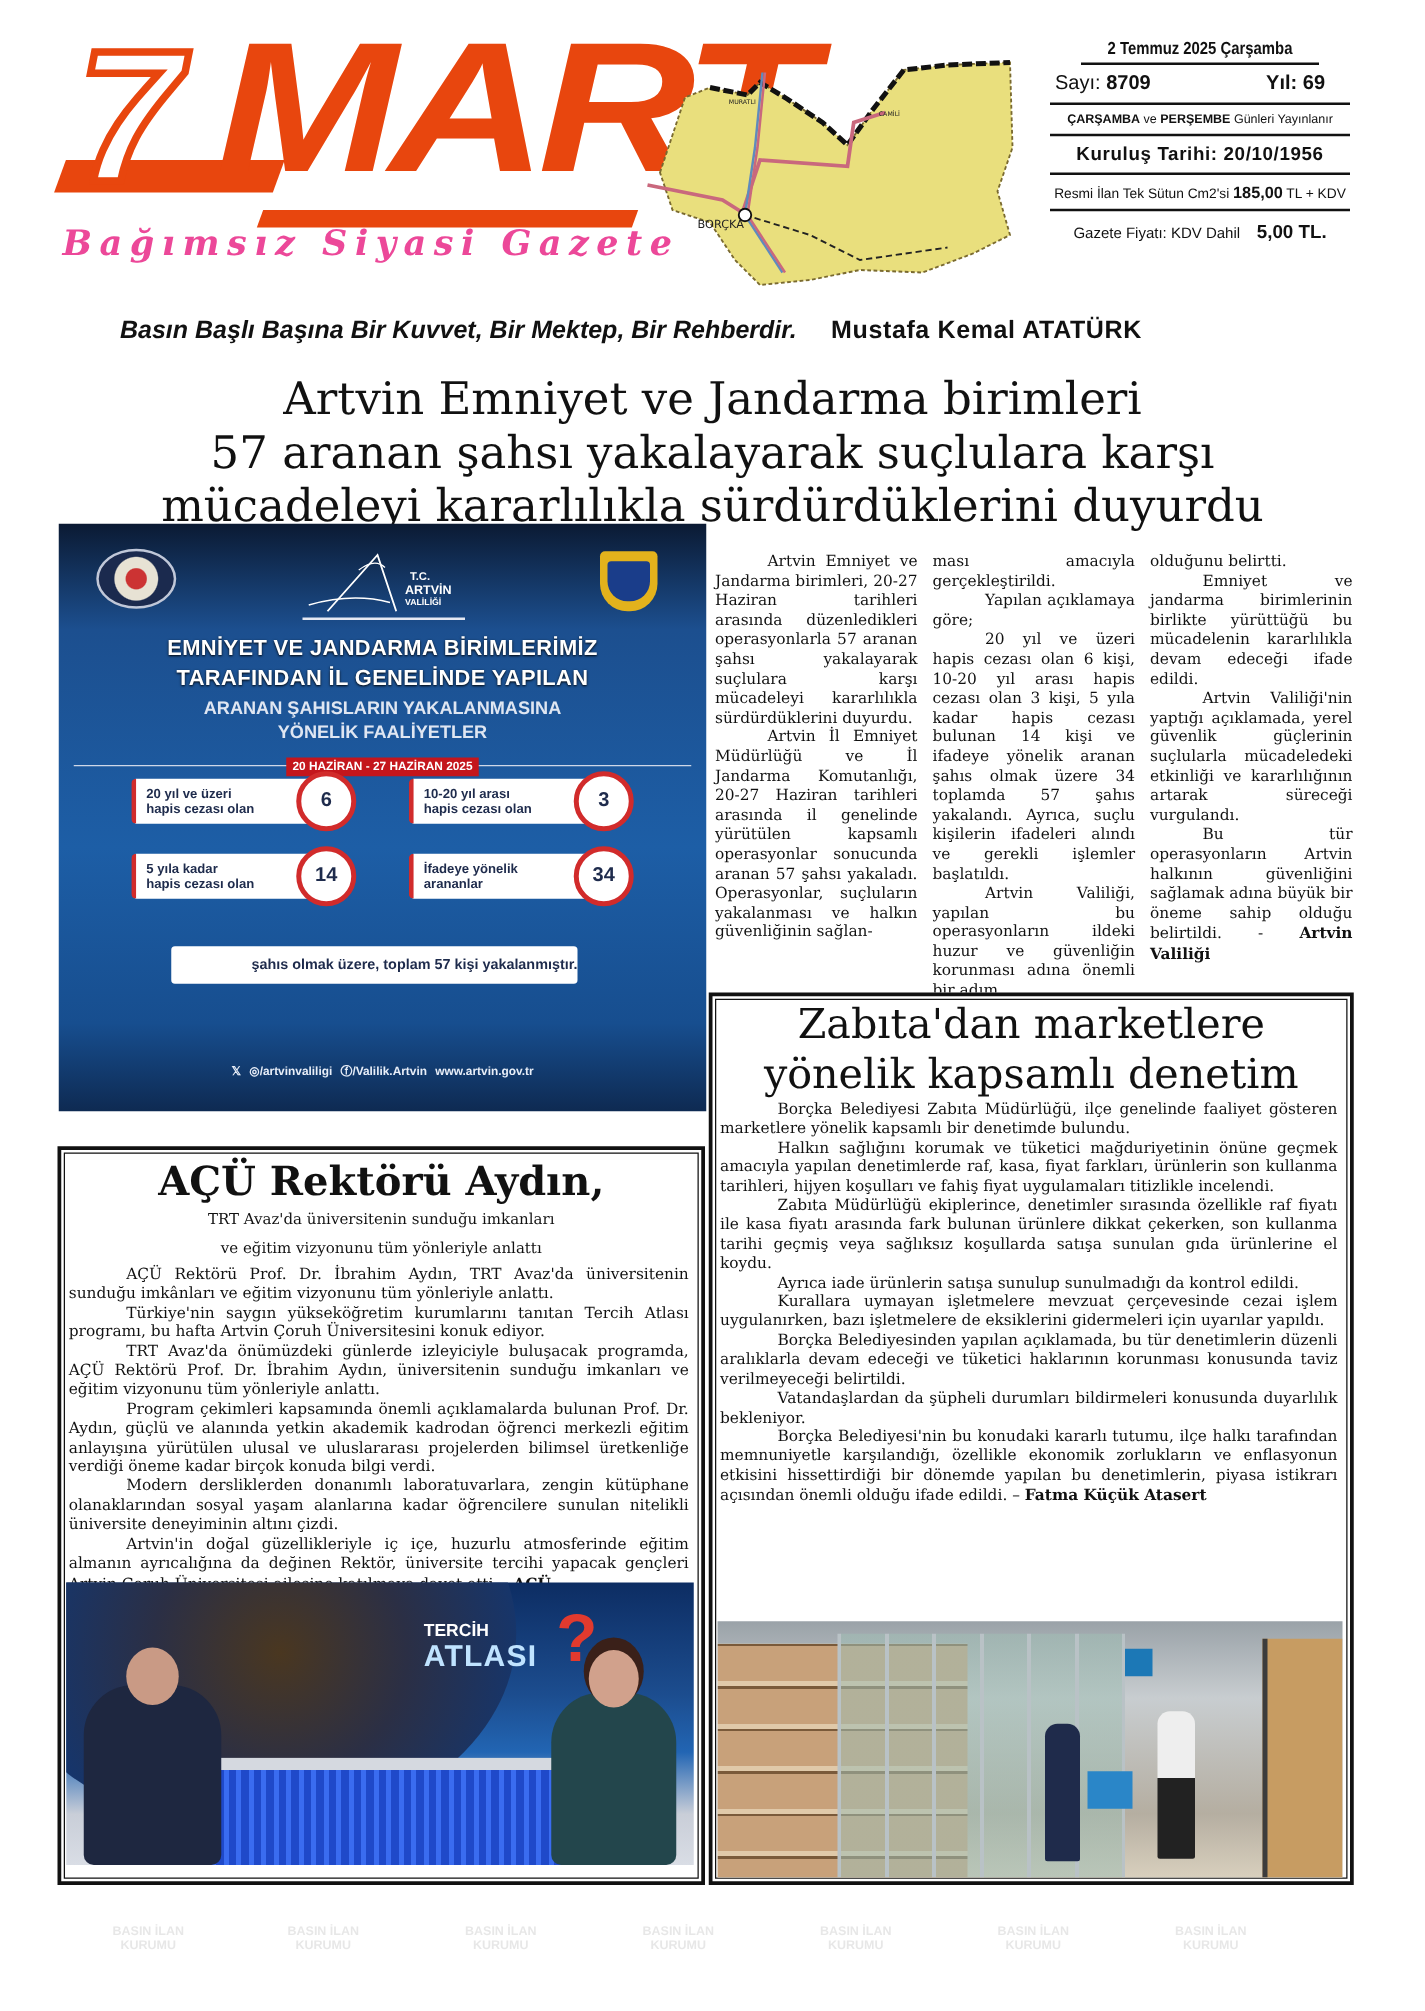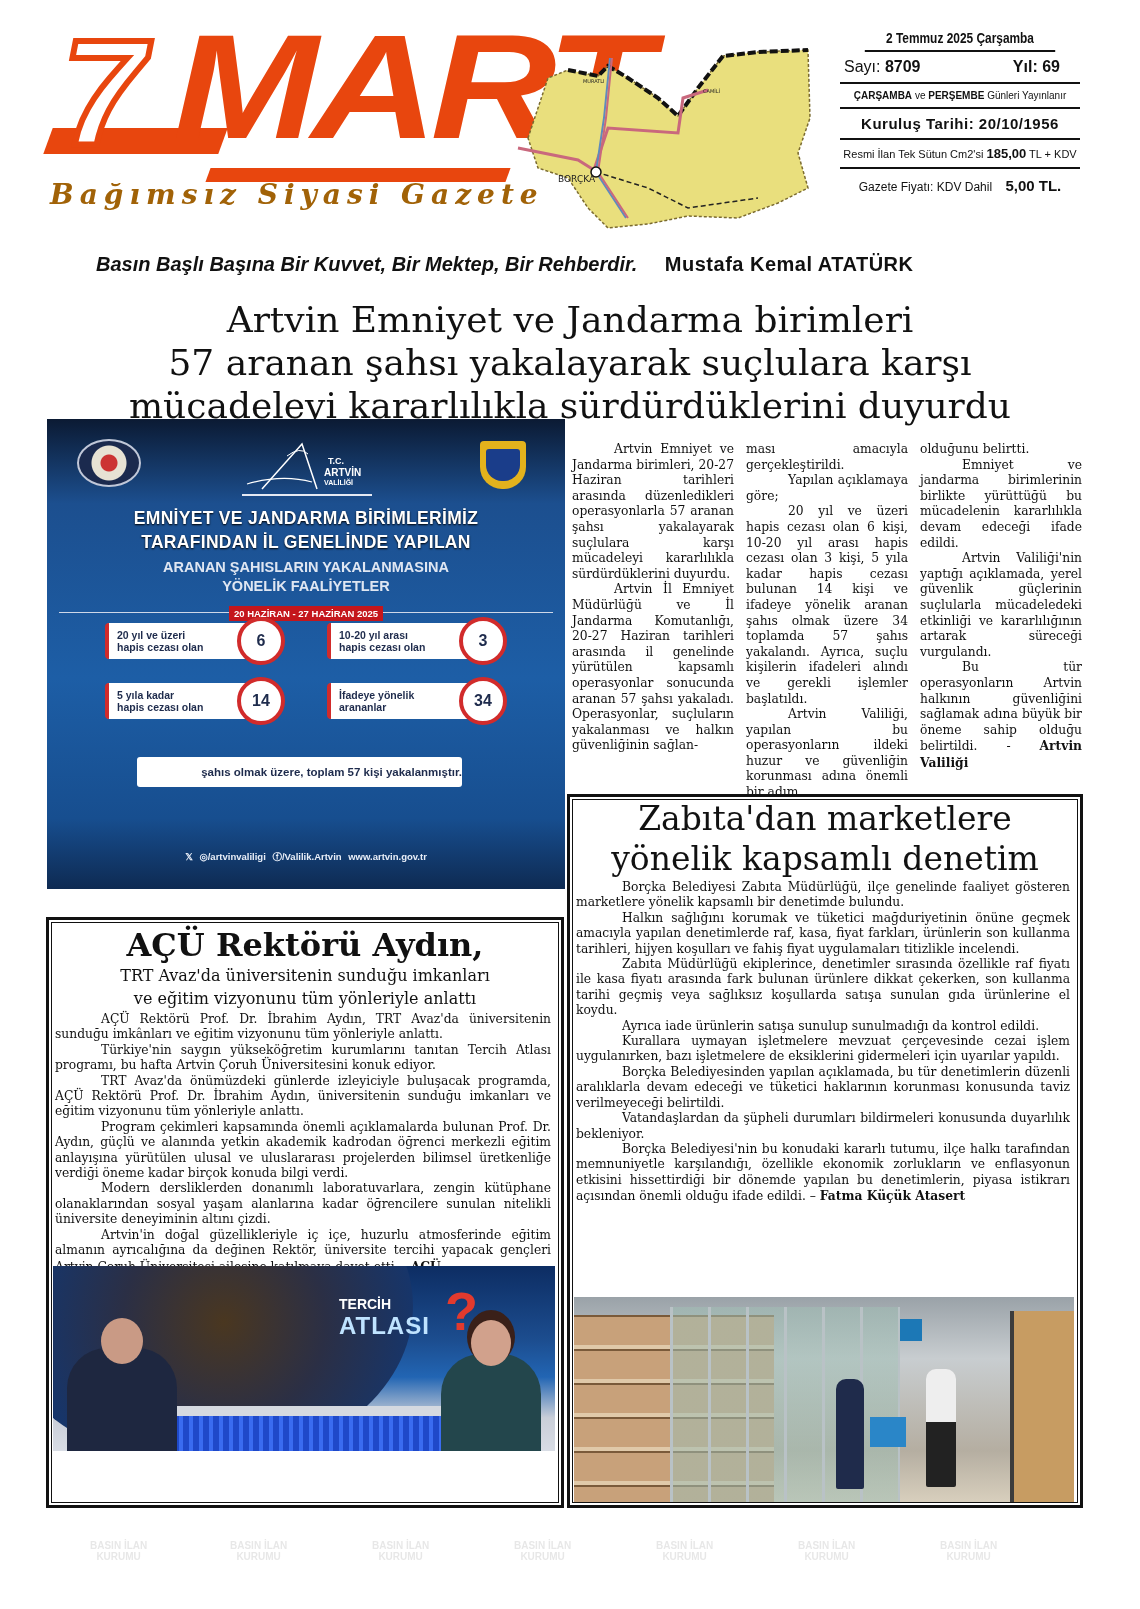--- a/index.html
+++ b/index.html
@@ -5,21 +5,21 @@
   html, body { margin: 0; padding: 0; background: #ffffff; }
   body { width: 1140px; height: 1609px; position: relative; overflow: hidden; font-family: "DejaVu Serif", serif; color: #111; }
   .abs { position: absolute; }
 
   
   .logo-wrap { left: 48px; top: 18px; width: 500px; height: 150px; }
   .logo-seven { position: absolute; left: 14px; top: 0; font-family: "Liberation Sans", sans-serif; font-weight: 900; font-style: italic; font-size: 150px; line-height: 150px; color: #fff; -webkit-text-stroke: 6px #e8460e; letter-spacing: -4px; }
   .logo-mart { position: absolute; left: 125px; top: -6px; font-family: "Liberation Sans", sans-serif; font-weight: 900; font-style: italic; font-size: 148px; line-height: 150px; color: #e8460e; letter-spacing: -6px; transform: scaleX(1.18); transform-origin: left; }
   .logo-bar { position: absolute; left: 0; top: 110px; width: 175px; height: 26px; background: #e8460e; transform: skewX(-20deg); }
   .logo-underbar { position: absolute; left: 160px; top: 150px; width: 300px; height: 14px; background: #e8460e; transform: skewX(-20deg); }
-  .tagline { left: 50px; top: 178px; width: 500px; font-family: "DejaVu Serif", serif; font-style: italic; font-weight: bold; font-size: 28px; color: #a16207; letter-spacing: 6px; white-space: nowrap; }
+  .tagline { left: 50px; top: 178px; width: 500px; font-family: "DejaVu Serif", serif; font-style: italic; font-weight: bold; font-size: 28px; color: #ec4899; letter-spacing: 6px; white-space: nowrap; }
 
   .map { left: 508px; top: 38px; width: 306px; height: 192px; }
 
   .info { left: 840px; top: 30px; width: 240px; font-family: "Liberation Sans", sans-serif; }
   .info .row { text-align: center; }
   .info .date { font-weight: bold; font-size: 14px; font-family: "Liberation Sans", sans-serif; transform: scaleX(0.85); border-bottom: 2px solid #111; padding-bottom: 4px; margin: 0 8px; }
   .info .issue { display: flex; justify-content: space-between; font-size: 16px; padding: 6px 20px 6px 4px; border-bottom: 2px solid #111; }
   .info .issue b { font-weight: bold; }
   .info .days { font-size: 10px; padding: 6px 0; border-bottom: 2px solid #111; transform-origin: center; }
   .info .days b { font-weight: 900; text-align: center; }
@@ -58,25 +58,25 @@
   .col p { margin: 0; text-indent: 42px; }
   .col p.noind { text-indent: 0; }
 
   
   .box { position: absolute; border: 3px solid #111; box-sizing: border-box; background: #fff; }
   .box .inner { position: absolute; inset: 2px; border: 1px solid #111; }
   .box-acu { left: 46px; top: 917px; width: 518px; height: 591px; }
   .box-zabita { left: 567px; top: 794px; width: 516px; height: 714px; }
 
   .acu-title { position: absolute; left: 0; width: 100%; top: 8px; text-align: center; font-family: "DejaVu Serif", serif; font-weight: bold; font-size: 32px; line-height: 34px; }
-  .acu-sub { position: absolute; left: 0; width: 100%; top: 44px; text-align: center; font-size: 16px; line-height: 23px; }
+  .acu-sub { position: absolute; left: 0; width: 100%; top: 44px; text-align: center; font-size: 12px; line-height: 23px; }
   .body-text { position: absolute; font-family: "DejaVu Serif", serif; font-size: 12.3px; line-height: 15.4px; text-align: justify; }
   .body-text p { margin: 0; text-indent: 46px; }
   .acu-body { left: 6px; top: 92px; width: 496px; }
-  .photo-acu { position: absolute; left: 4px; top: 346px; width: 502px; height: 185px; overflow: hidden; background: linear-gradient(180deg, #0d2d63 0%, #1c4d8f 40%, #2265b3 60%, #c9ced8 82%, #d9dde5 100%); }
+  .photo-acu { position: absolute; left: 4px; top: 346px; width: 502px; height: 226px; overflow: hidden; background: linear-gradient(180deg, #0d2d63 0%, #1c4d8f 40%, #2265b3 60%, #c9ced8 82%, #d9dde5 100%); }
   .photo-acu .globe { position: absolute; left: -60px; top: -120px; width: 420px; height: 320px; border-radius: 50%; background: radial-gradient(circle at 55% 55%, #4a3720 0%, #2b2f45 35%, #14366f 70%, transparent 72%); }
   .photo-acu .brand { position: absolute; left: 286px; top: 30px; font-family: "Liberation Sans", sans-serif; font-weight: bold; color: #fff; }
   .photo-acu .brand .a { font-size: 14px; display: block; }
   .photo-acu .brand .b { font-size: 24px; display: block; color: #bfe3ff; letter-spacing: 1px; }
   .photo-acu .qmark { position: absolute; left: 392px; top: 14px; font-family: "Liberation Sans", sans-serif; font-size: 54px; font-weight: bold; color: #e23a2e; }
   .photo-acu .desk { position: absolute; left: 110px; top: 140px; width: 300px; height: 90px; background: repeating-linear-gradient(90deg, #1f49c9 0 6px, #3a6cf0 6px 10px); border-top: 10px solid #d5d9e0; border-radius: 6px 6px 0 0; }
   .photo-acu .man { position: absolute; left: 14px; top: 82px; width: 110px; height: 144px; background: #1e2740; border-radius: 40px 40px 8px 8px; }
   .photo-acu .man::before { content: ""; position: absolute; left: 34px; top: -30px; width: 42px; height: 46px; border-radius: 50%; background: #c99a85; }
   .photo-acu .woman { position: absolute; left: 388px; top: 88px; width: 100px; height: 138px; background: #23464c; border-radius: 40px 40px 8px 8px; }
   .photo-acu .woman::before { content: ""; position: absolute; left: 30px; top: -34px; width: 40px; height: 46px; border-radius: 50%; background: #d1a18c; box-shadow: 0 -6px 0 4px #3a2019; }

